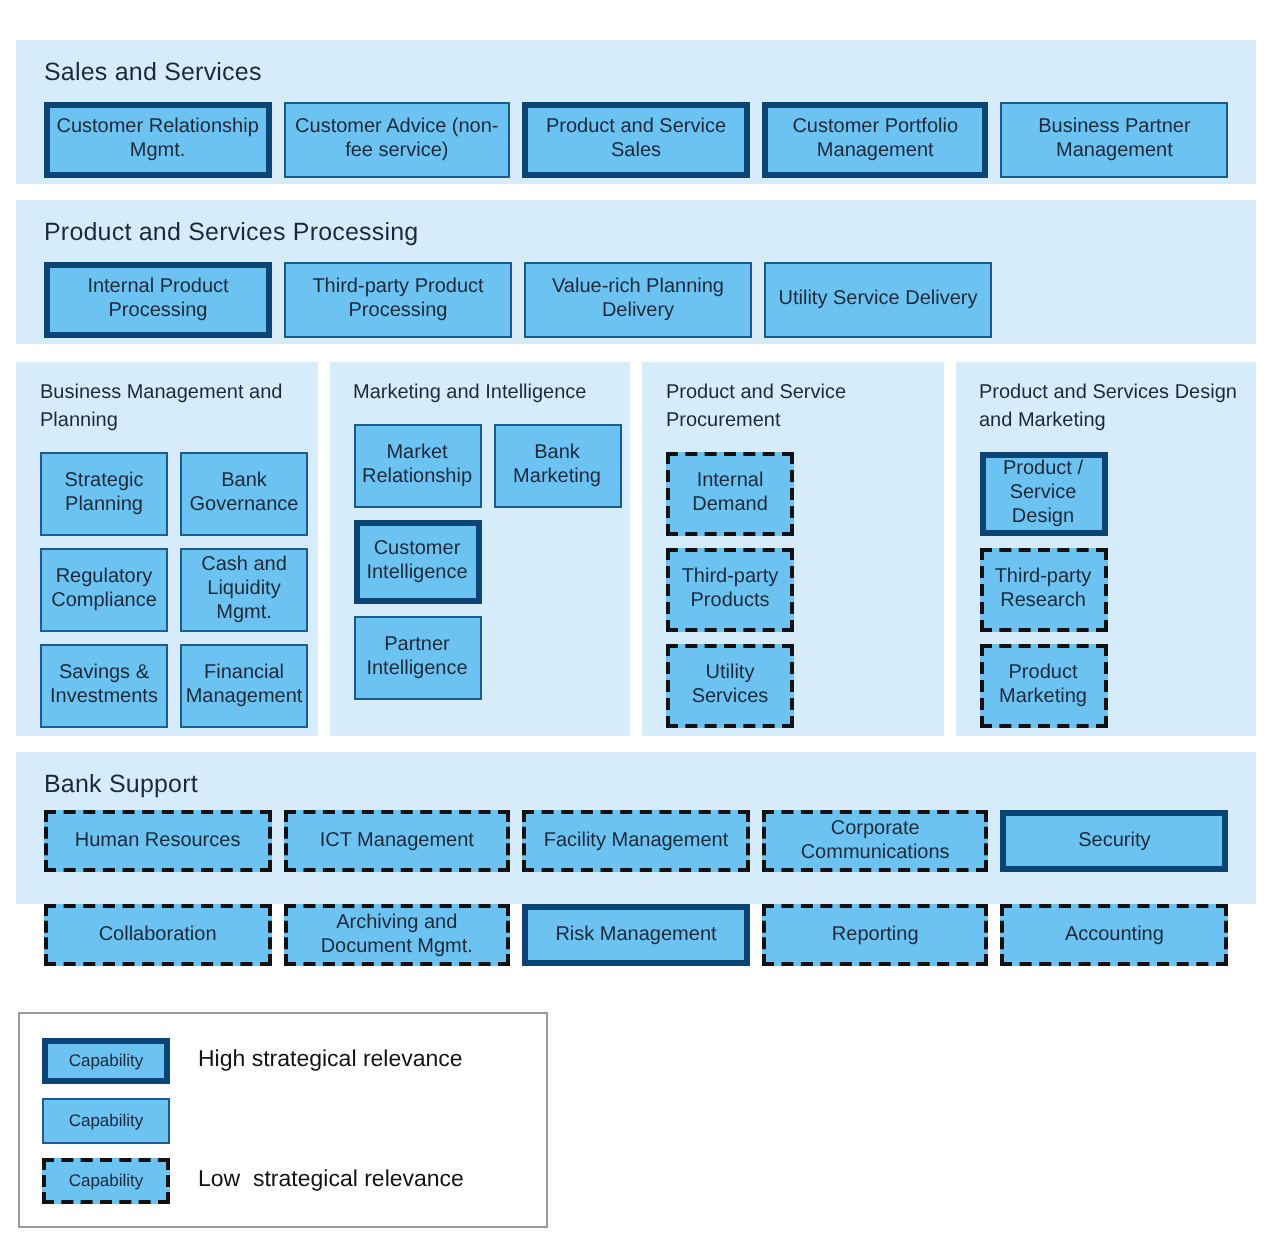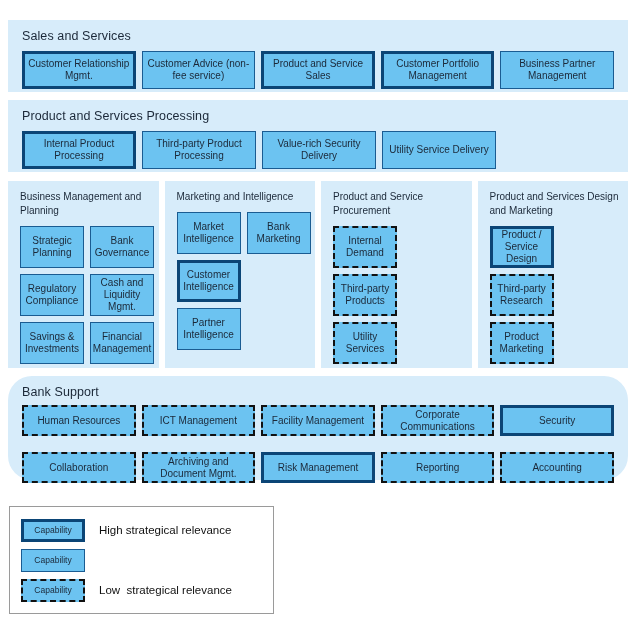--- a/index.html
+++ b/index.html
@@ -102,21 +102,21 @@
     padding: 8px 0 0 12px;
     width: 134px;
     box-sizing: content-box;
   }
   .col-grid .cap {
     width: 64px;
     height: 42px;
   }
 
   
-  #band-support { left: 8px; top: 376px; width: 620px; height: 104px; border-radius: 24px; }
+  #band-support { left: 8px; top: 376px; width: 620px; height: 76px; }
   #band-support .band-row { padding-top: 6px; }
   #band-support .band-row + .band-row { padding-top: 16px; }
   #band-support .cap {
     width: 114px;
     height: 31px;
   }
 
   
   #legend {
     position: absolute;
@@ -162,21 +162,21 @@
       <div class="cap high">Customer Portfolio Management</div>
       <div class="cap med">Business Partner Management</div>
     </div>
   </div>
 
   <div class="band" id="band-process">
     <div class="band-title">Product and Services Processing</div>
     <div class="band-row">
       <div class="cap high">Internal Product Processing</div>
       <div class="cap med">Third-party Product Processing</div>
-      <div class="cap med">Value-rich Security Delivery</div>
+      <div class="cap med">Value-rich Planning Delivery</div>
       <div class="cap med">Utility Service Delivery</div>
     </div>
   </div>
 
   <div id="mid">
 
     <div class="col">
       <div class="col-title">Business Management and Planning</div>
       <div class="col-grid">
         <div class="cap med">Strategic Planning</div>
@@ -184,21 +184,21 @@
         <div class="cap med">Regulatory Compliance</div>
         <div class="cap med">Cash and Liquidity Mgmt.</div>
         <div class="cap med">Savings &amp; Investments</div>
         <div class="cap med">Financial Management</div>
       </div>
     </div>
 
     <div class="col">
       <div class="col-title">Marketing and Intelligence</div>
       <div class="col-grid">
-        <div class="cap med">Market Intelligence</div>
+        <div class="cap med">Market Relationship</div>
         <div class="cap med">Bank Marketing</div>
         <div class="cap high">Customer Intelligence</div>
         <div style="width:64px;height:42px;"></div>
         <div class="cap med">Partner Intelligence</div>
       </div>
     </div>
 
     <div class="col">
       <div class="col-title">Product and Service Procurement</div>
       <div class="col-grid">

